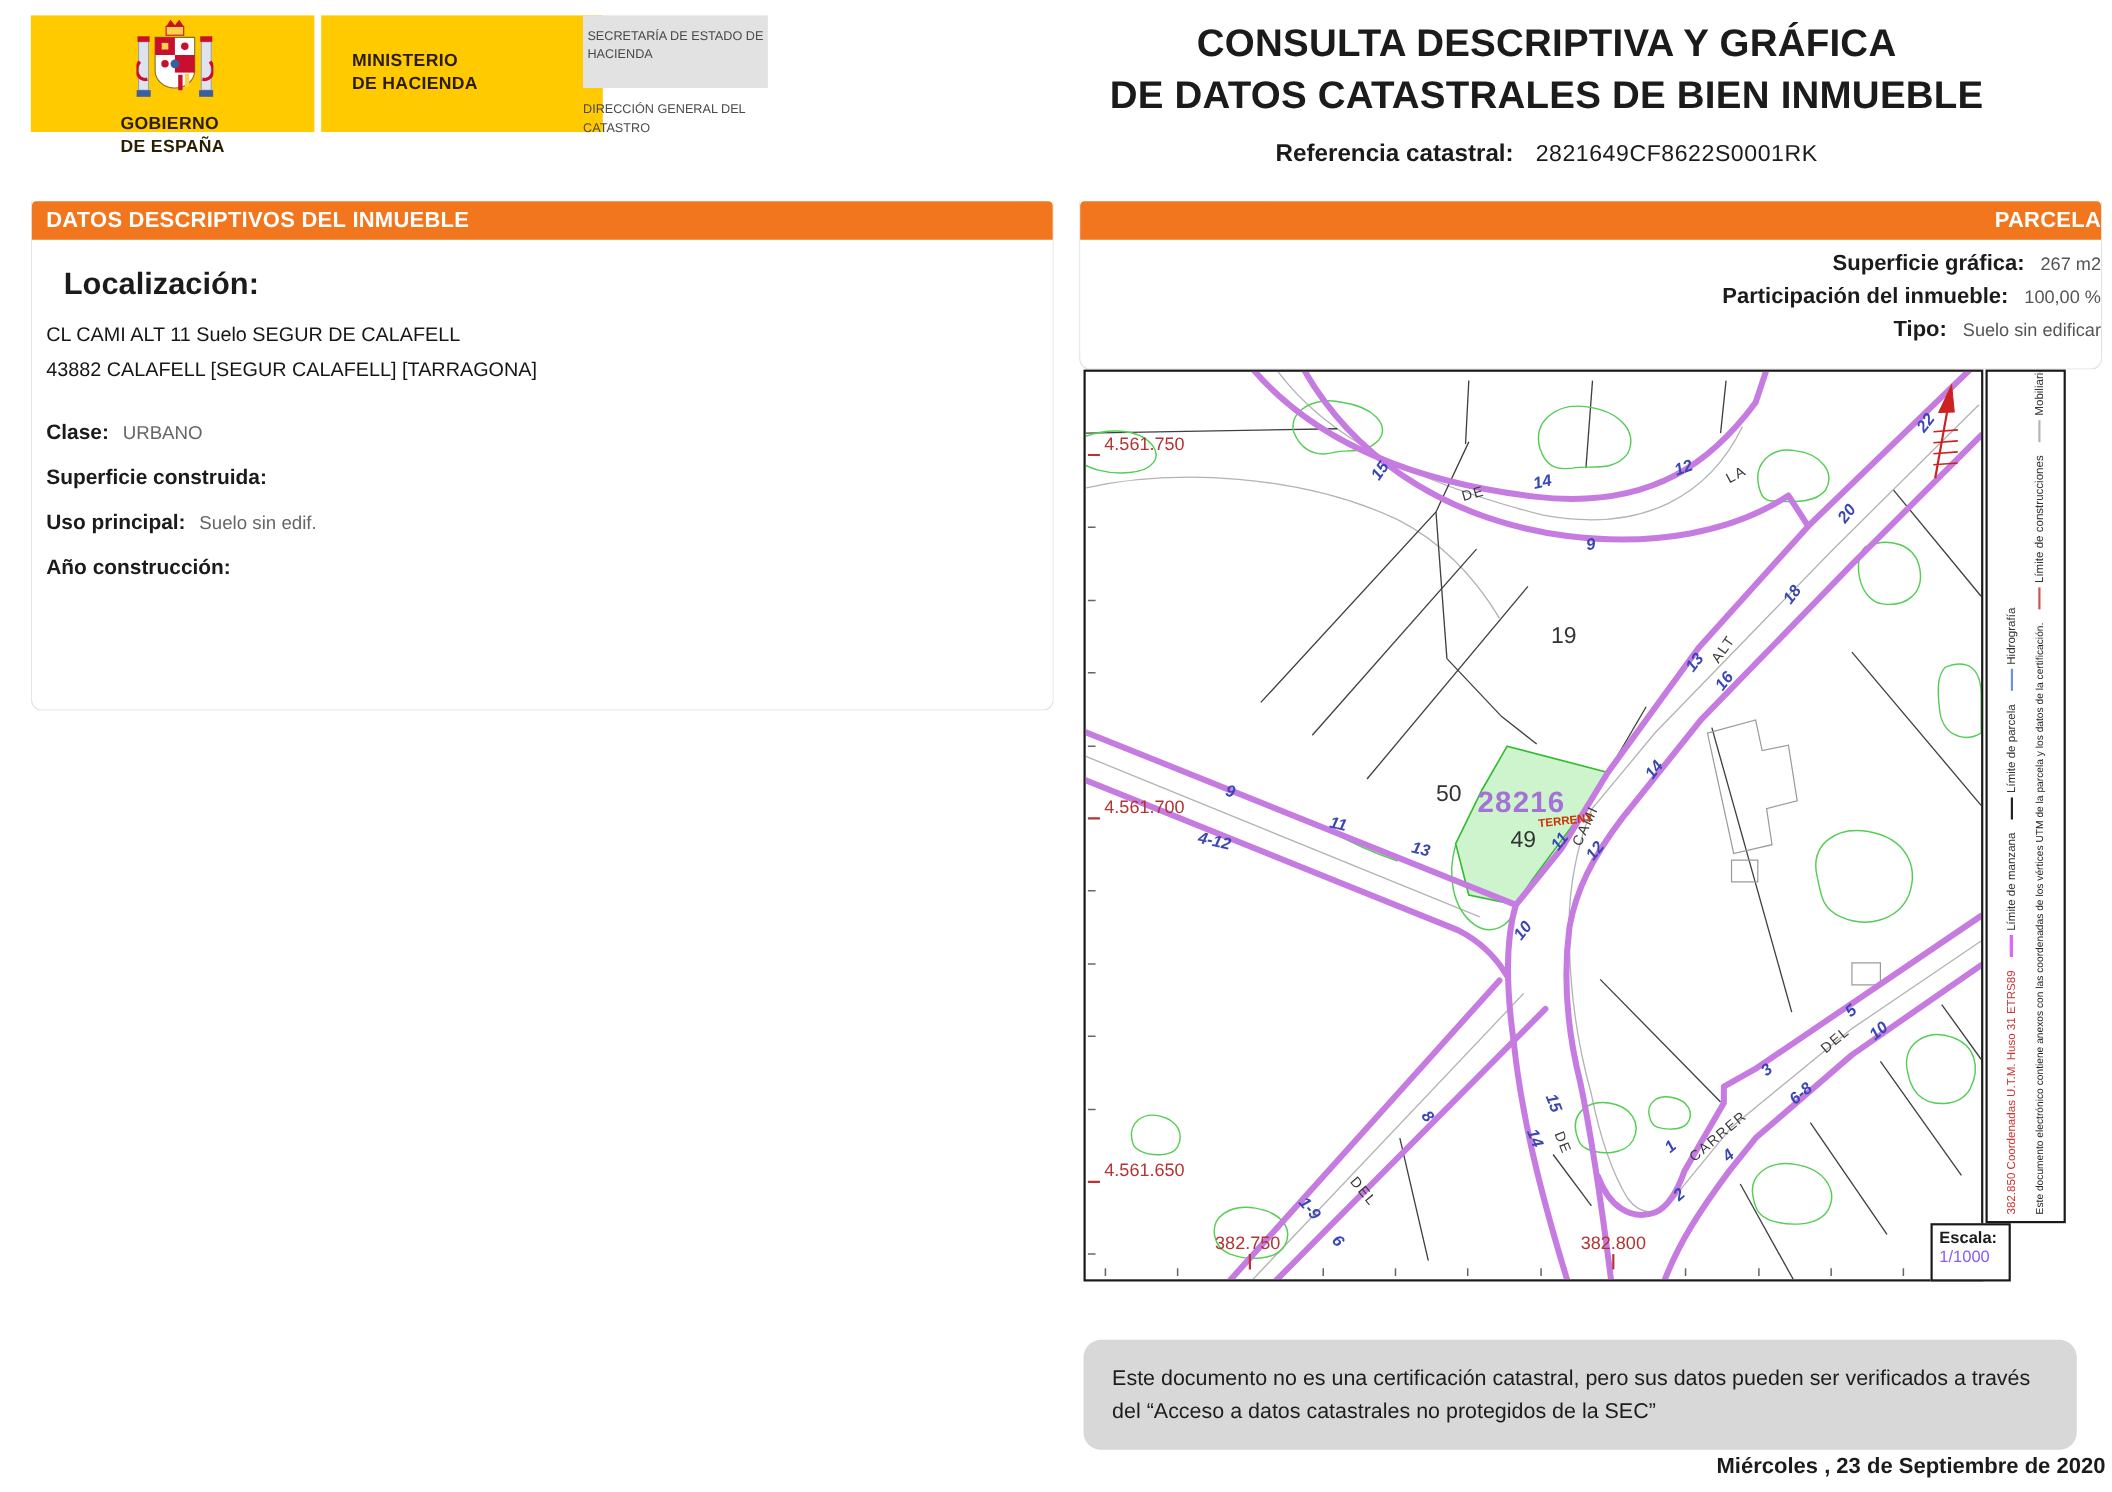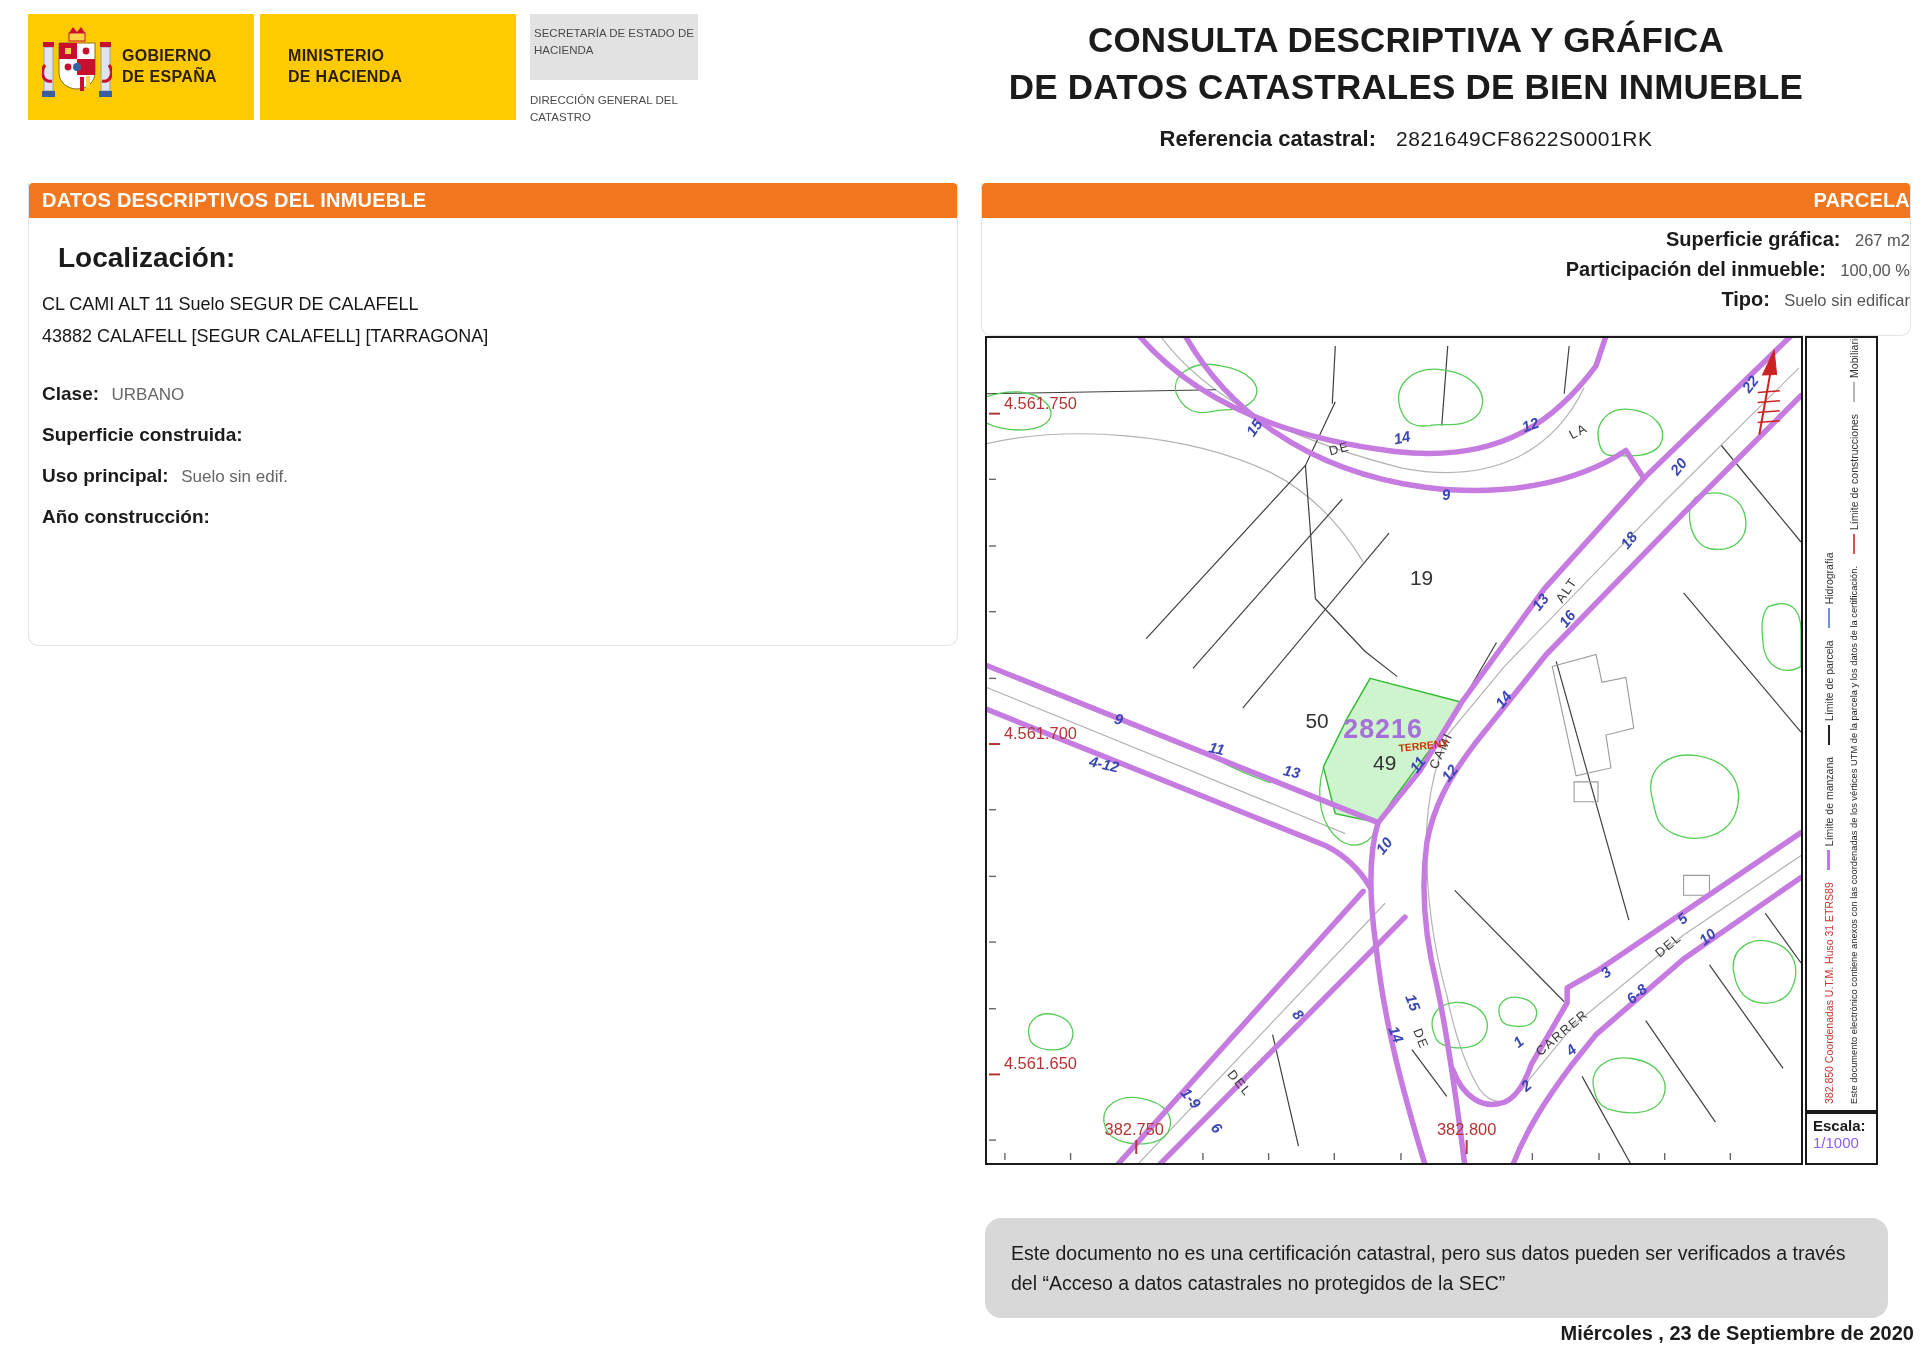--- a/index.html
+++ b/index.html
@@ -3,21 +3,21 @@
 <meta charset="utf-8">
 <style>
   html,body{margin:0;padding:0;}
   body{width:1920px;height:1356px;position:relative;background:#fff;
        font-family:"Liberation Sans",sans-serif;color:#1b1b1b;overflow:hidden;}
   .abs{position:absolute;}
 
   
   .gov-logo{left:28px;top:14px;display:flex;}
   .y-block{background:#FFCB00;height:106px;display:flex;align-items:center;}
-  .y1{width:226px;}
+  .y1{width:258px;flex-direction:column;}
   .y-gap{width:6px;background:#fff;height:106px;}
   .y2{width:256px;padding-left:28px;box-sizing:border-box;}
   .gov-txt{font-size:16px;font-weight:700;color:#2b1d00;line-height:1.3;letter-spacing:.3px;}
   .crest{margin:0 10px 0 14px;}
   .dept-box{left:530px;top:14px;width:168px;height:66px;background:#e2e2e2;
             padding:11px 4px;box-sizing:border-box;font-size:11.5px;color:#4a4a4a;line-height:1.45;}
   .dir-box{left:530px;top:92px;width:180px;font-size:11.5px;color:#4a4a4a;line-height:1.45;}
 
   
   .doc-title{left:900px;top:16px;width:1012px;text-align:center;}
@@ -72,21 +72,21 @@
               display:flex;flex-direction:column;justify-content:space-evenly;}
   .lrow{display:flex;align-items:center;gap:12px;white-space:nowrap;font-size:10.5px;color:#333;padding-left:4px;}
   .utm-note{color:#cc3333;font-size:10.5px;}
   .cert-note{font-size:9.3px;color:#222;}
   .sample{display:inline-block;width:20px;height:0;border-top:2px solid #000;margin-right:4px;vertical-align:middle;}
   .s0{border-color:#d966ff;border-top-width:3px;} .s1{border-color:#222;}
   .s2{border-color:#6f8fdd;} .s3{border-color:#cc5555;}
   .s4{border-color:#b5b5b5;}
   .litem{display:flex;align-items:center;}
 
-  .escala-box{left:1805px;top:1112px;width:73px;height:53px;border:2px solid #1a1a1a;
+  .escala-box{left:1755px;top:1112px;width:73px;height:53px;border:2px solid #1a1a1a;
               box-sizing:border-box;padding:3px 6px;background:#fff;}
   .escala-box .el{font-size:15px;font-weight:700;}
   .escala-box .ev{font-size:15px;color:#8b5cf6;}
 
   
   .disclaimer{left:985px;top:1218px;width:903px;box-sizing:border-box;background:#d8d8d8;
               border-radius:16px;padding:20px 26px;font-size:19.5px;line-height:1.55;color:#1d1d1d;}
   .date-line{left:985px;top:1322px;width:929px;text-align:right;font-size:20px;font-weight:700;}
 </style>
 </head>

